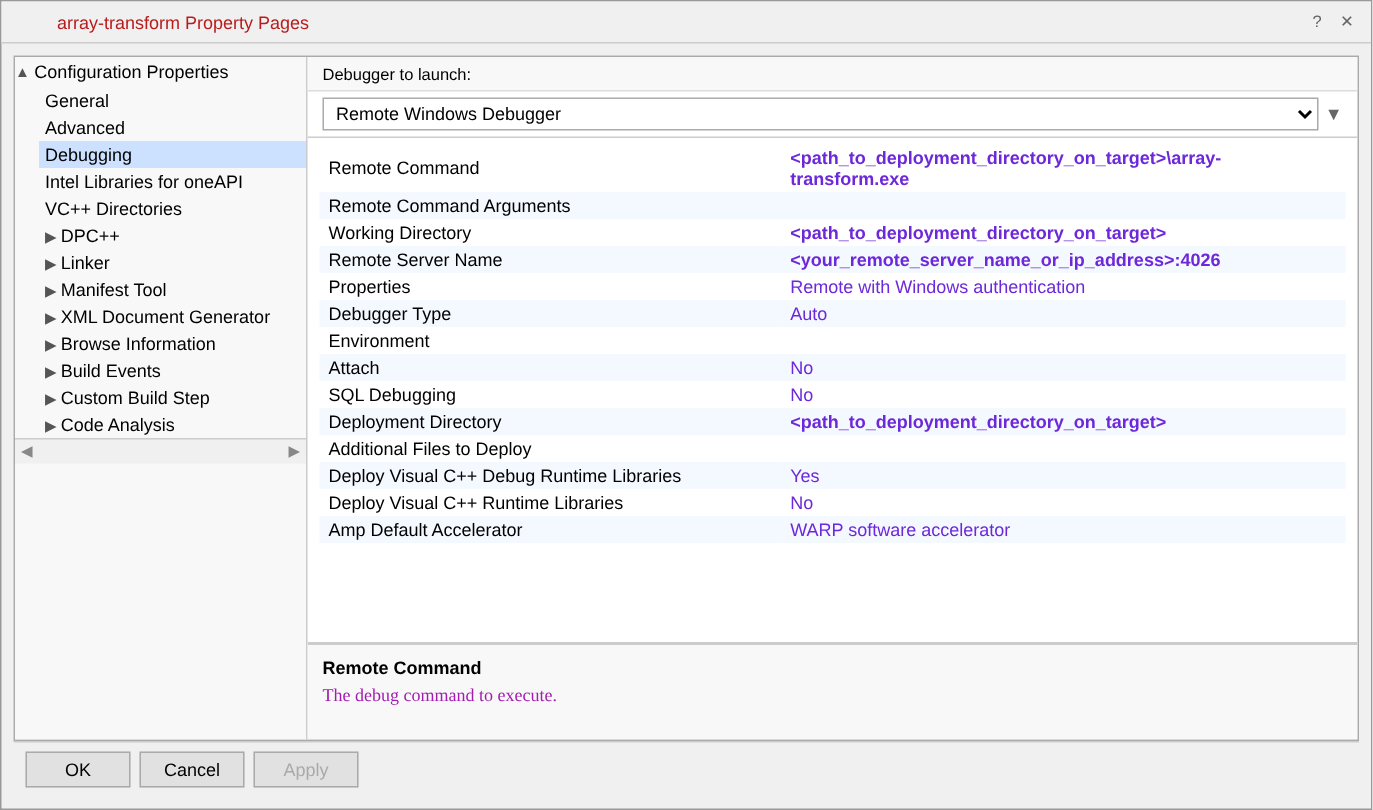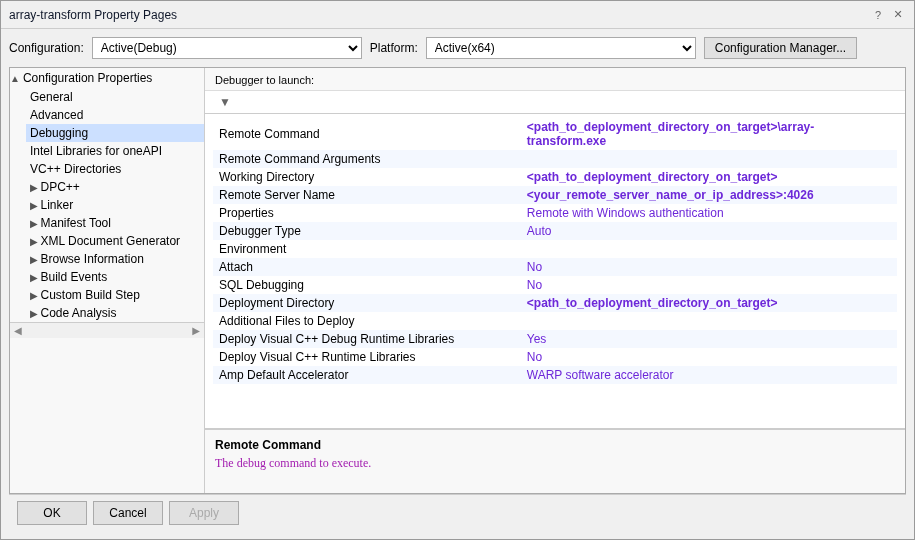--- a/index.html
+++ b/index.html
@@ -24,21 +24,22 @@
       background: #f0f0f0;
       padding: 6px 8px;
       display: flex;
       align-items: center;
       justify-content: space-between;
       border-bottom: 1px solid #ccc;
       height: 28px;
     }
     .title-bar-text {
       font-size: 12px;
-      color: #0f172a;
+      color: #b91c1c;
+      margin-left: 29px;
     }
     .title-bar-controls {
       display: flex;
       gap: 4px;
     }
     .title-btn {
       width: 16px;
       height: 16px;
       background: none;
       border: none;
@@ -221,27 +222,20 @@
   <div class="title-bar">
     <span class="title-bar-text">array-transform Property Pages</span>
     <div class="title-bar-controls">
       <button class="title-btn">?</button>
       <button class="title-btn">✕</button>
     </div>
   </div>
 
   <div class="content-area">
 
-    <div class="top-bar">
-      <label>Configuration:</label>
-      <select class="dropdown config-dropdown"><option>Active(Debug)</option></select>
-      <label>Platform:</label>
-      <select class="dropdown platform-dropdown"><option>Active(x64)</option></select>
-      <button class="config-manager-btn">Configuration Manager...</button>
-    </div>
 
     <div class="main-panel">
 
       <div class="sidebar">
         <div class="sidebar-root tree-group">
           <span class="expand-icon">▲</span>
           <span>Configuration Properties</span>
         </div>
         <div class="tree-children">
           <div class="sidebar-item">
@@ -289,20 +283,21 @@
           <span>◀</span>
           <span>▶</span>
         </div>
       </div>
 
       <div class="right-panel">
         <div class="debugger-header">
           <span>Debugger to launch:</span>
         </div>
         <div class="debugger-select-row">
+          <select class="debugger-dropdown"><option selected="">Remote Windows Debugger</option><option>Local Windows Debugger</option></select>
           <span style="margin-left:4px; font-size:12px; color:#666;">▼</span>
         </div>
 
         <div class="properties-table">
           <table class="props">
             <tbody id="props-tbody">
                 <tr>
                   <td>Remote Command</td>
                   <td style="font-weight: bold;">&lt;path_to_deployment_directory_on_target&gt;\array-transform.exe</td>
                 </tr>

